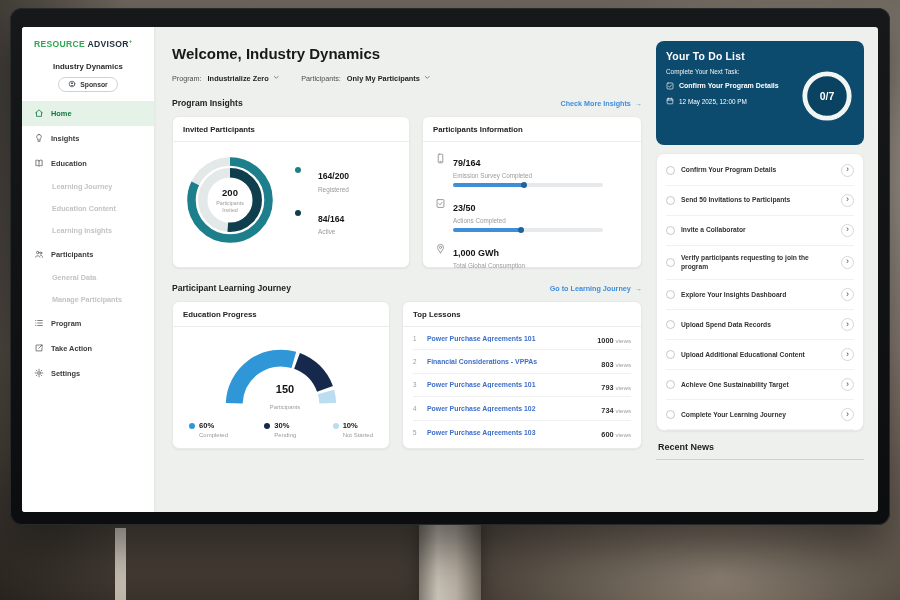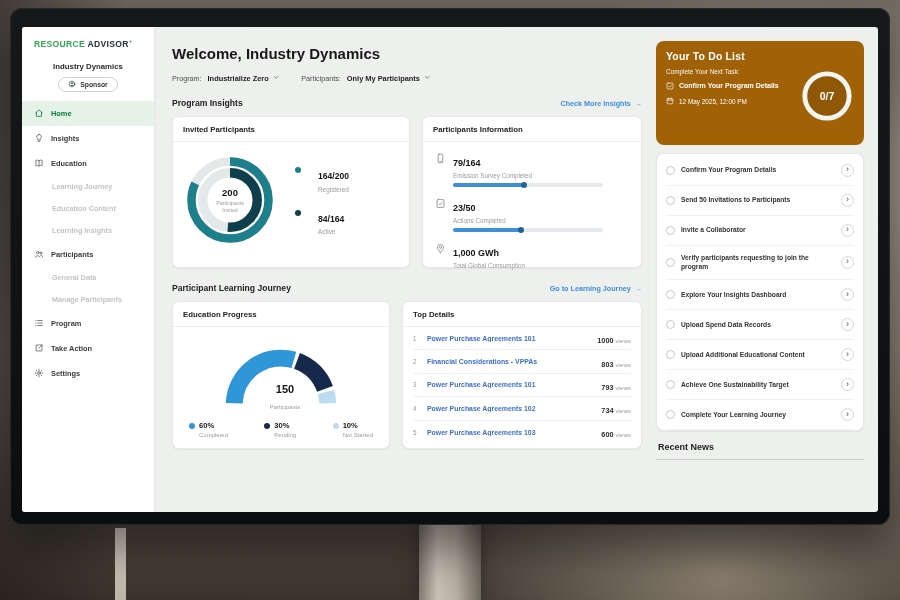--- a/index.html
+++ b/index.html
@@ -102,21 +102,21 @@
   .lesson{display:flex;align-items:center;gap:6px;height:23.4px;margin:0 10px;border-bottom:1px solid #f0f0f0}
   .lesson:last-child{border-bottom:none}
   .l-rank{font-size:6.3px;color:#9a9a9a;width:8px;flex:none}
   .l-title{font-size:6.9px;font-weight:600;color:#3d6ec9;flex:1;white-space:nowrap;overflow:hidden;text-overflow:ellipsis}
   .l-views{white-space:nowrap}
   .l-views b{font-size:7.3px;color:#2c2c2c}
   .l-unit{font-size:6.2px;color:#9a9a9a;margin-left:2px}
 
   
   .right-col{width:224px;flex:none;padding:14px 14px 0 2px;display:flex;flex-direction:column}
-  .todo-green{position:relative;background:#a16207;border-radius:8px;padding:10px 10px 12px;color:#fff;min-height:104px}
+  .todo-green{position:relative;background:#0c4a6e;border-radius:8px;padding:10px 10px 12px;color:#fff;min-height:104px}
   .todo-green h3{font-size:10.4px;font-weight:700;letter-spacing:.2px}
   .todo-sub{font-size:6.4px;margin-top:6px;color:rgba(255,255,255,.93);padding-right:60px}
   .todo-next{display:flex;align-items:flex-start;gap:5px;margin-top:6px;padding-right:60px}
   .todo-next .ic{width:8px;height:8px;color:#fff;margin-top:.5px}
   .todo-next-label{font-size:7px;font-weight:700;line-height:1.3}
   .todo-due{display:flex;align-items:center;gap:5px;margin-top:7px;font-size:6.4px;padding-right:60px}
   .todo-due .ic{width:8px;height:8px;color:#fff}
   .todo-ring{position:absolute;right:10px;top:28px;width:54px;height:54px}
   .todo-ring svg{width:54px;height:54px}
   .ring-track{stroke:#f2f6f2;fill:rgba(0,0,0,.10)}
@@ -376,21 +376,21 @@
                 <div class="gl-top">
                     <span class="dot" style="background: rgb(188, 220, 240);"></span>
                     <b>10%</b>
                   </div>
                 <div class="gl-lab">Not Started</div>
               </div>
             </div>
           </section>
 
           <section class="card c-lessons">
-            <header class="card-h">Top Details</header>
+            <header class="card-h">Top Lessons</header>
             <div class="lesson">
               <span class="l-rank">1</span>
               <a class="l-title">Power Purchase Agreements 101</a>
               <span class="l-views"><b>1000</b><span class="l-unit">views</span></span>
             </div>
             <div class="lesson">
               <span class="l-rank">2</span>
               <a class="l-title">Financial Considerations - VPPAs</a>
               <span class="l-views"><b>803</b><span class="l-unit">views</span></span>
             </div>

